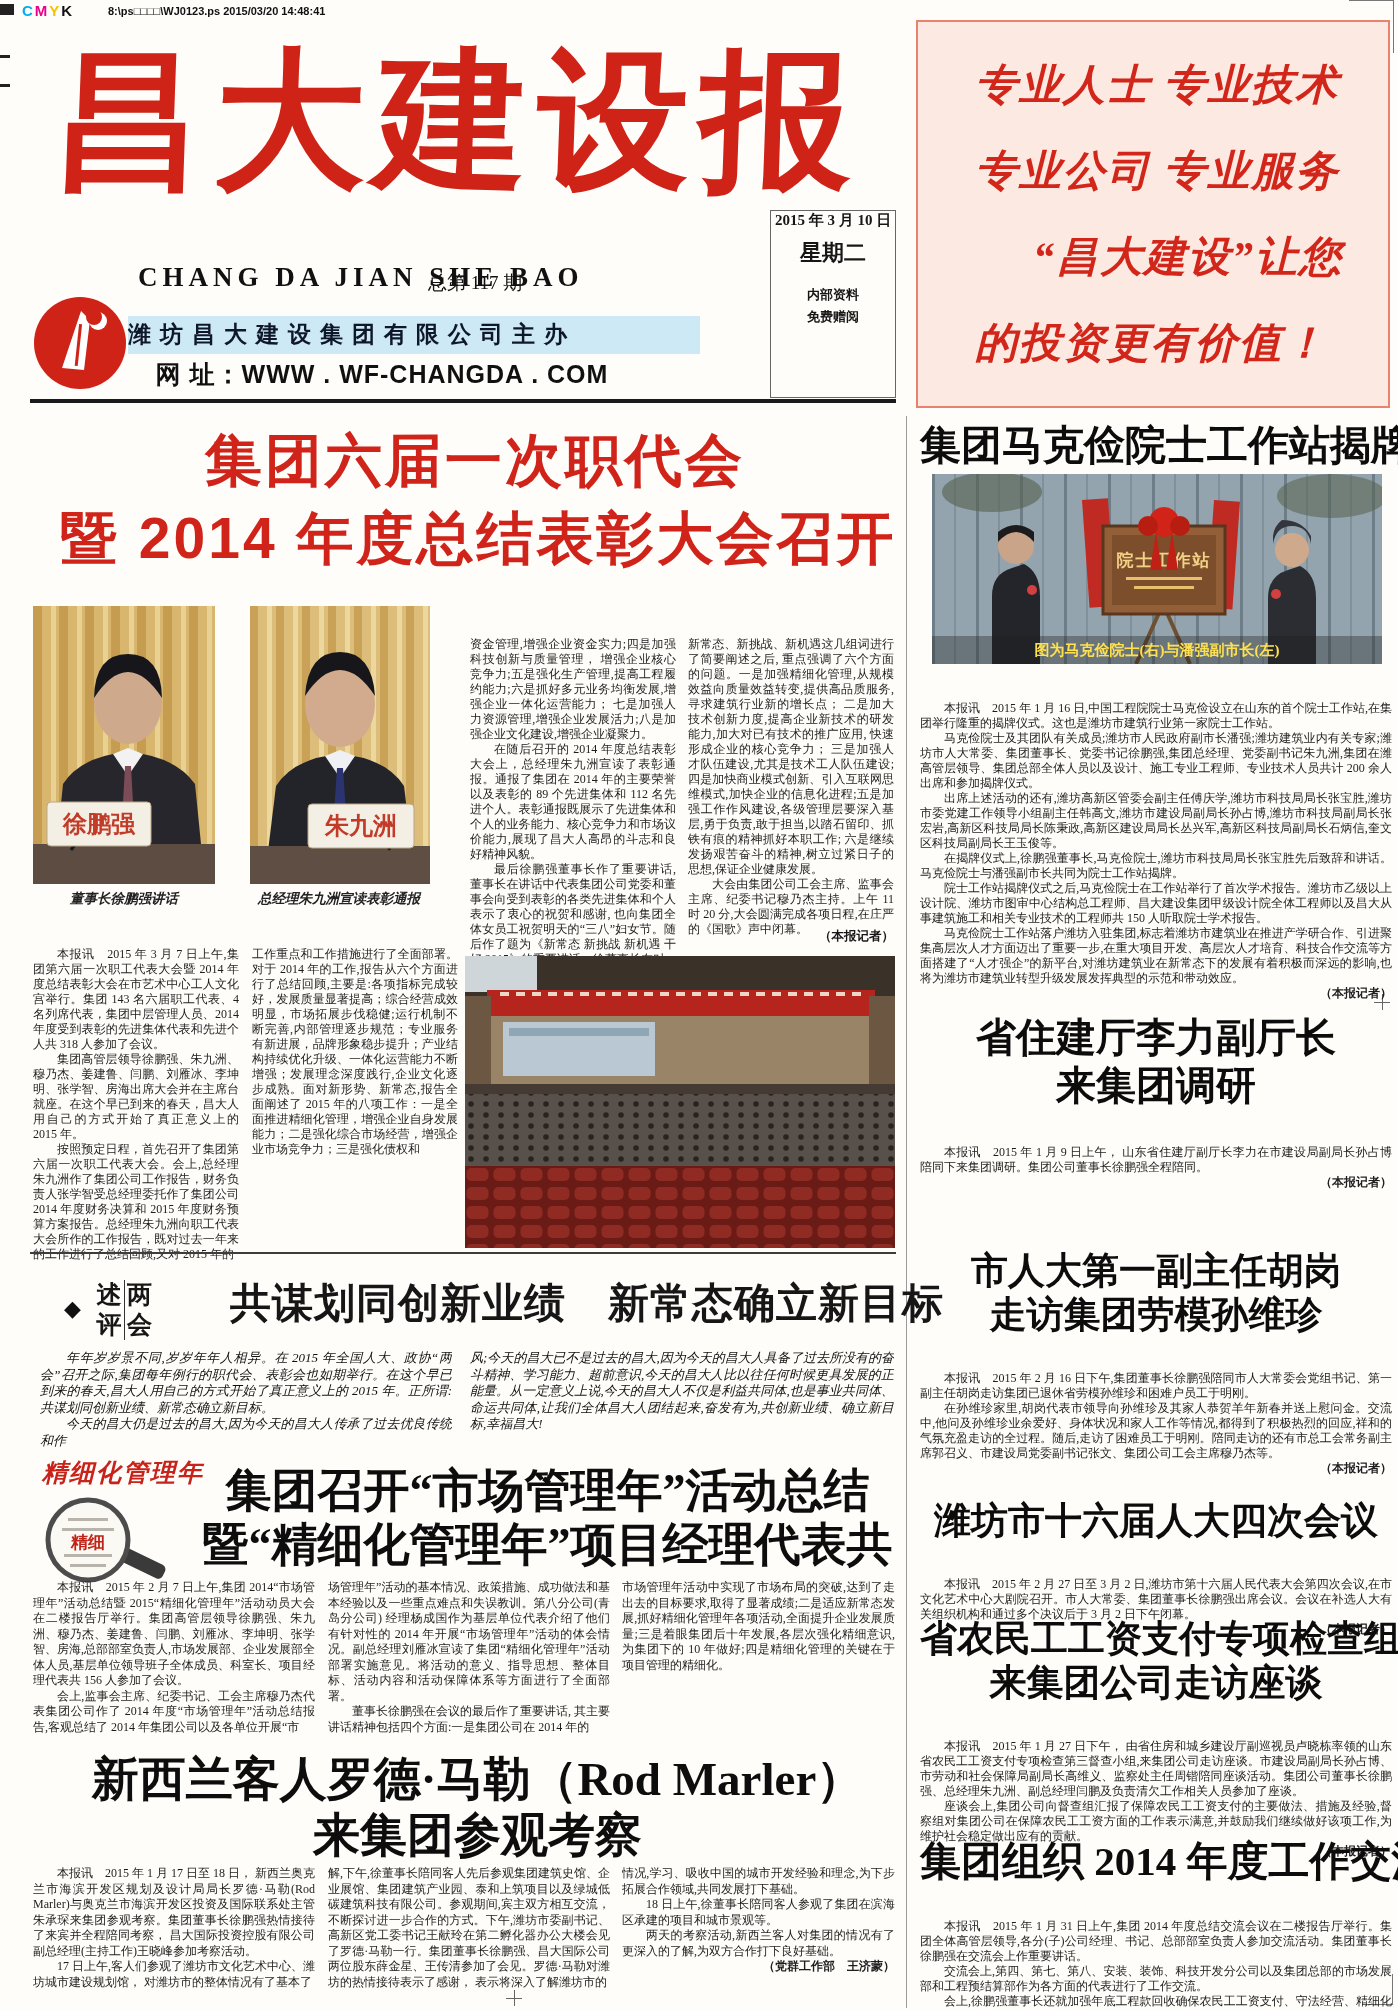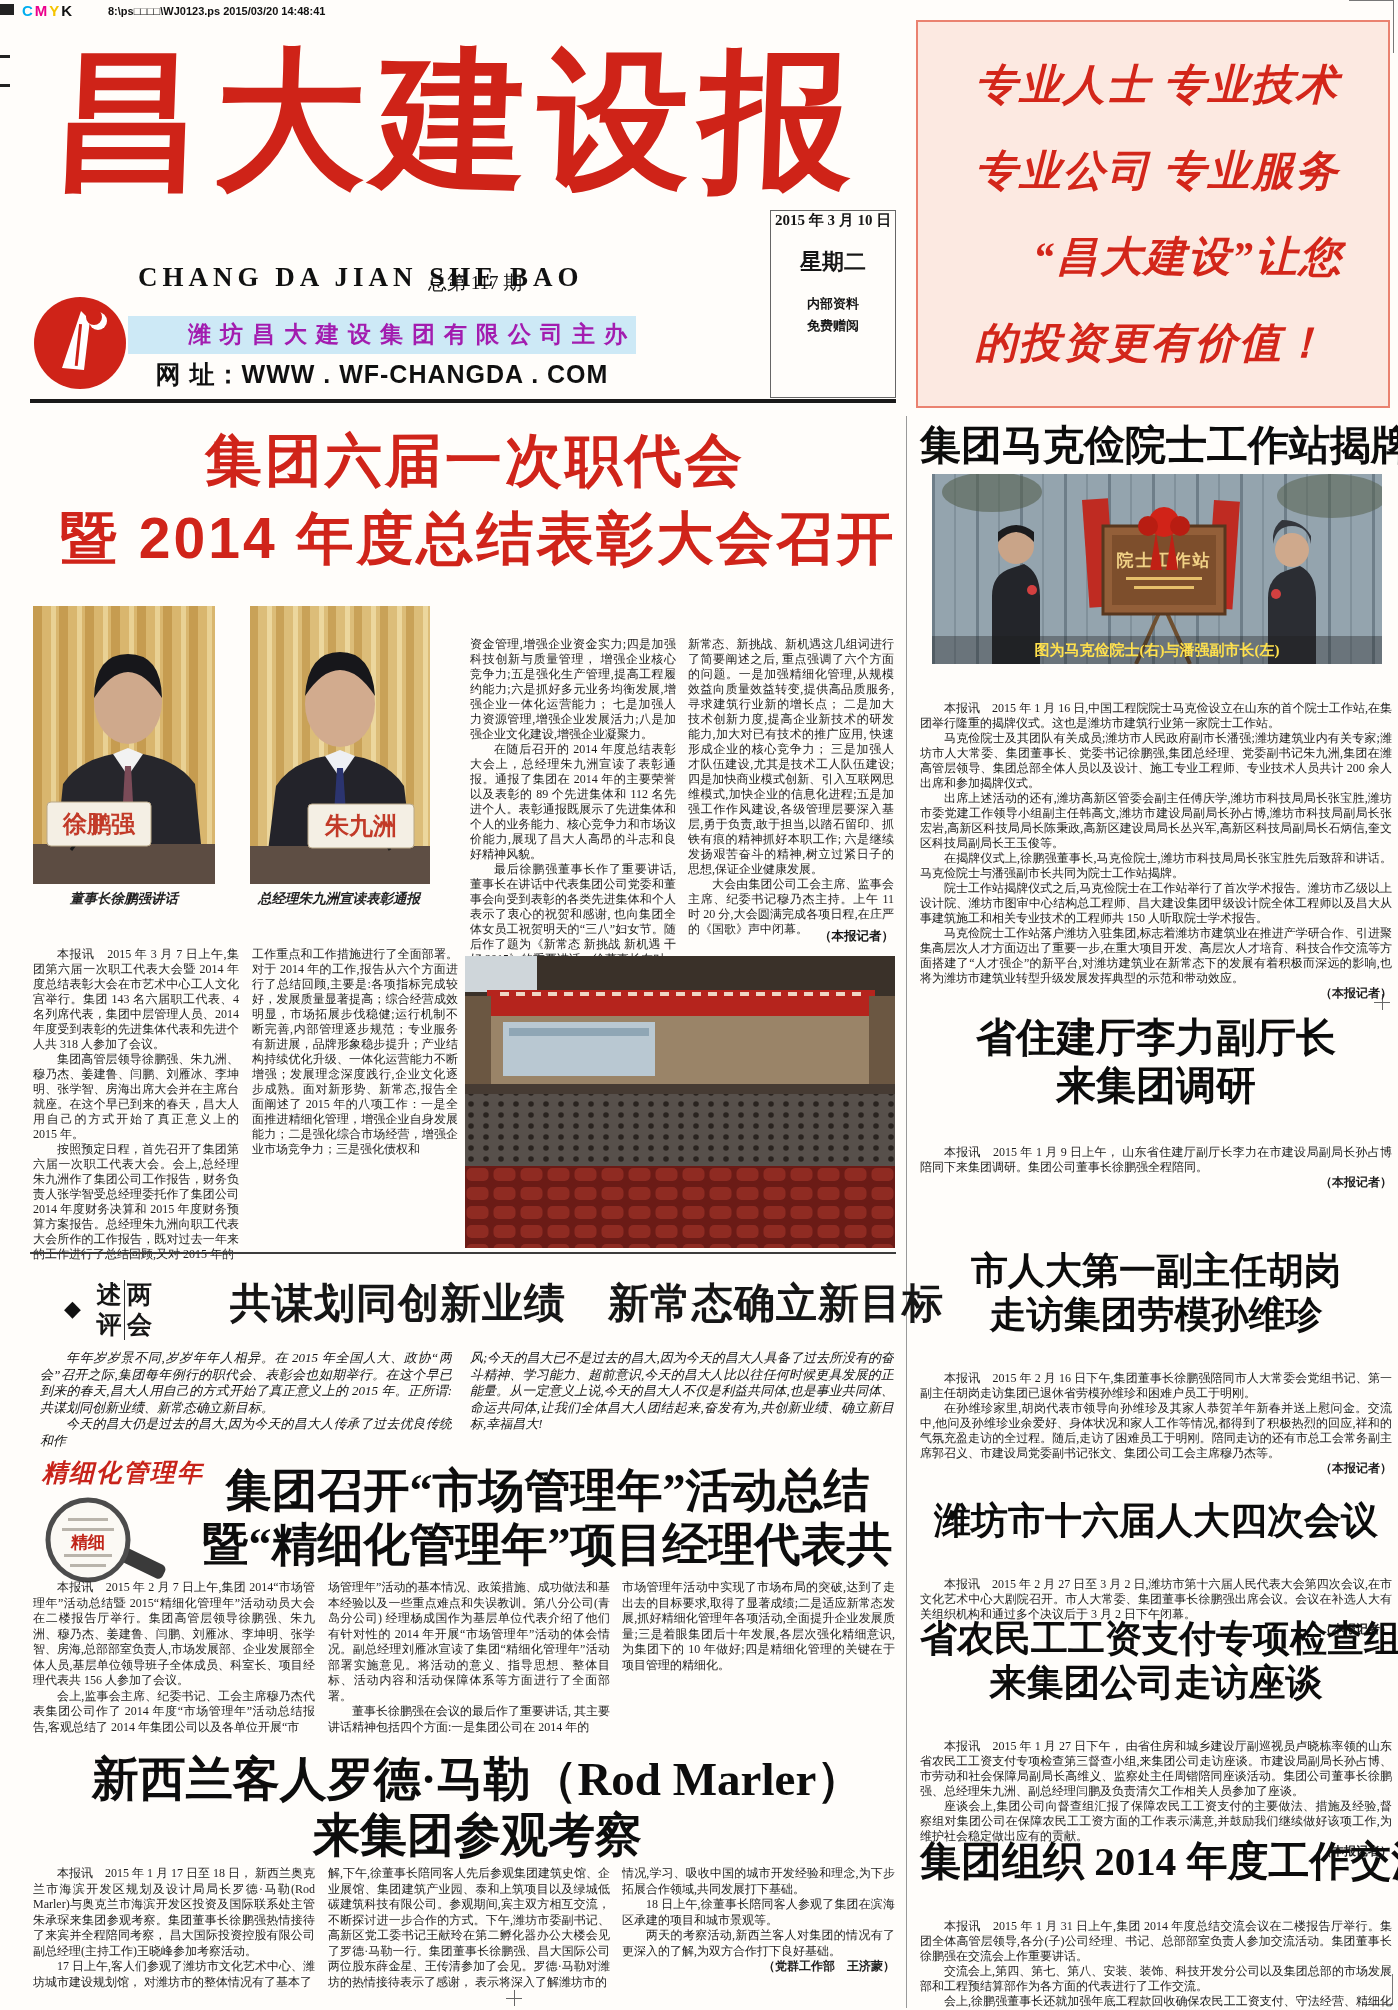--- a/index.html
+++ b/index.html
@@ -12,27 +12,27 @@
   .bodytxt2{font-size:12px;line-height:15.5px;text-align:justify;color:#1d1d1d;overflow:hidden;}
   .byline{text-align:right;font-weight:bold;}
   
   #printbar{left:0;top:2;width:1398px;height:26px;font-family:"Liberation Sans","DejaVu Sans",sans-serif;}
   .cmyk-letter{font-weight:bold;font-size:15px;margin-right:2px;}
   #ps-path{font-size:11px;font-weight:bold;color:#111;}
   #masthead-title{left:52px;top:22px;width:860px;height:200px;font-size:152px;line-height:200px;
       font-weight:900;color:#cf2318;letter-spacing:10px;transform:skewX(-2deg);white-space:nowrap;}
   #pinyin{left:138px;top:262px;font-size:27px;font-weight:bold;letter-spacing:5px;color:#111;}
   #issue-no{left:428px;top:270px;font-size:19px;font-weight:normal;color:#111;}
-  #org-bar{left:128px;top:316px;width:508px;height:38px;background:#cde9f6;text-align:right;
-      font-size:23px;font-weight:bold;letter-spacing:9px;line-height:38px;color:#a21caf;}
+  #org-bar{left:128px;top:316px;width:572px;height:38px;background:#cde9f6;text-align:left;
+      font-size:23px;font-weight:bold;letter-spacing:9px;line-height:38px;color:#0f172a;}
   #website{left:128px;top:358px;width:508px;text-align:center;font-size:25px;font-weight:bold;
       letter-spacing:1px;font-family:"Liberation Sans","DejaVu Sans",sans-serif;color:#101010;}
   #datebox{left:770px;top:210px;width:126px;height:188px;border:1.5px solid #666;text-align:center;box-sizing:border-box;padding-top:0;}
   #datebox .d1{font-size:15px;font-weight:bold;}
-  #datebox .d2{font-size:22px;font-weight:bold;margin-top:17px;}
+  #datebox .d2{font-size:22px;font-weight:bold;margin-top:8px;}
   #datebox .d3{font-size:13px;font-weight:bold;margin-top:18px;}
   #datebox .d4{font-size:13px;font-weight:bold;margin-top:4px;}
   #sloganbox{left:916px;top:20px;width:474px;height:388px;background:#fce9e1;border:2px solid #ea8270;
       box-sizing:border-box;padding:20px 16px;display:flex;flex-direction:column;justify-content:space-around;}
   #sloganbox div{font-size:42px;font-weight:900;font-style:italic;color:#d3261a;letter-spacing:2px;white-space:nowrap;margin-left:41px;}
   #sloganbox .s3{padding-left:58px;}
   #header-rule{left:30px;top:399px;width:866px;height:4px;background:#1a1a1a;}
   #v-divider{left:906px;top:416px;width:1px;height:1592px;background:#9a9a9a;}
   
   .redhl{font-family:"Liberation Sans","DejaVu Sans",sans-serif;font-weight:900;color:#d0241a;

